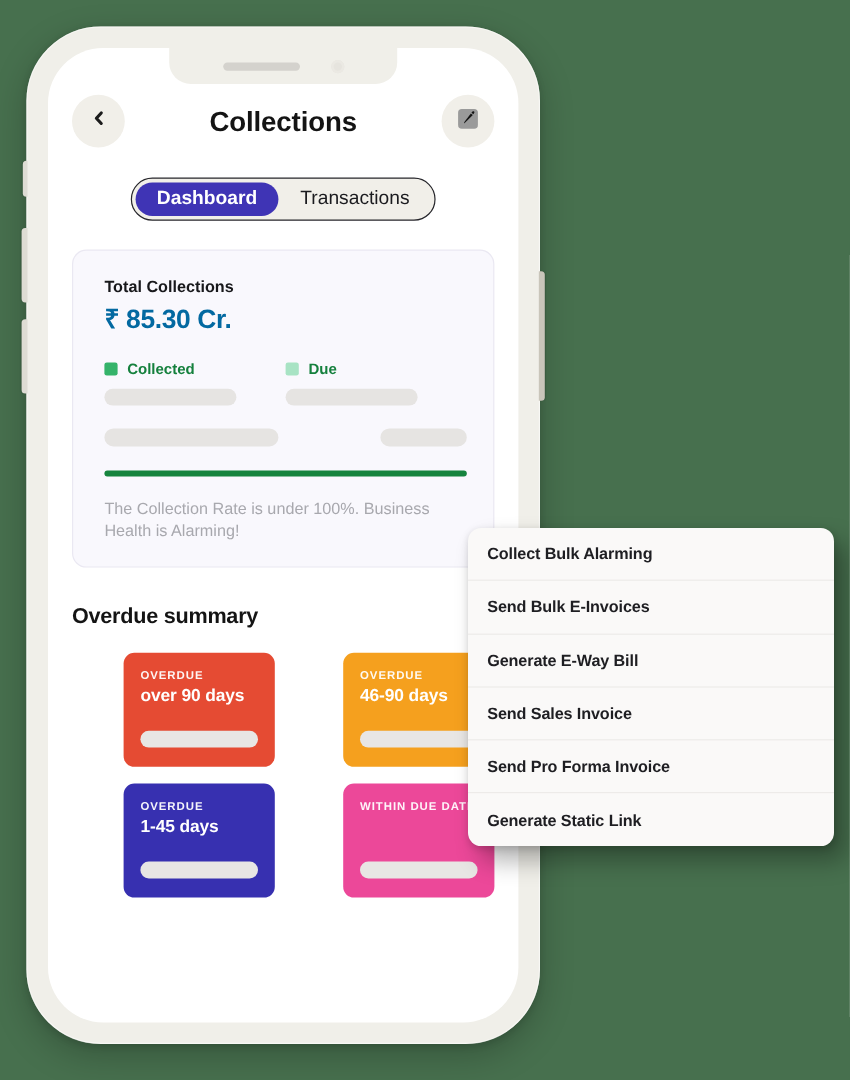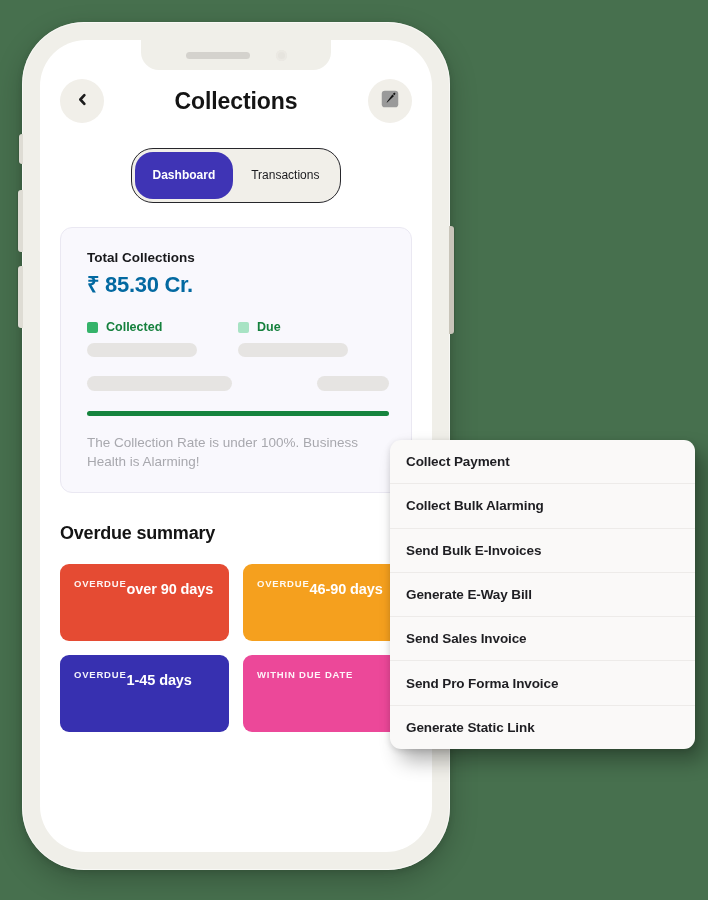--- a/index.html
+++ b/index.html
@@ -135,23 +135,23 @@
   }
   #segment {
     display: inline-flex;
     background: #F1EFE9;
     border: 1.6px solid #26262B;
     border-radius: 22px;
     padding: 3px;
     box-sizing: border-box;
   }
   .seg {
-    padding: 17px 18px;
+    padding: 5px 18px;
     border-radius: 18px;
-    font-size: 12px;
+    font-size: 16px;
     font-weight: 700;
     color: #1B1B1F;
     cursor: pointer;
     white-space: nowrap;
     line-height: 1.1;
   }
   .seg.active {
     background: #3F34B5;
     color: #FFFFFF;
   }
@@ -238,24 +238,25 @@
   #overdue-grid {
     margin-top: 20px;
     display: grid;
     grid-template-columns: 1fr 1fr;
     gap: 14px 14px;
   }
   .od-card {
     border-radius: 9px;
     padding: 14px 14px 16px 14px;
     box-sizing: border-box;
-    height: 77px;
-    display: flex;
-    flex-direction: row;
+    height: 95px;
+    display: flex;
+    flex-direction: column;
     cursor: pointer;
+    margin-left: 43px;
   }
   .od-kicker {
     font-size: 9.5px;
     font-weight: 700;
     letter-spacing: 0.8px;
     color: rgba(255,255,255,0.94);
     text-transform: uppercase;
   }
   .od-range {
     font-size: 14.5px;
@@ -406,20 +407,19 @@
           <div class="od-range"></div>
           <div class="od-skel"></div>
         </div>
       </div>
 
     </div>
   </div>
 </div>
 
 <div id="menu">
-  <div class="menu-item">Collect Payment</div>
   <div class="menu-item">Collect Bulk Alarming</div>
   <div class="menu-item">Send Bulk E-Invoices</div>
   <div class="menu-item">Generate E-Way Bill</div>
   <div class="menu-item">Send Sales Invoice</div>
   <div class="menu-item">Send Pro Forma Invoice</div>
   <div class="menu-item">Generate Static Link</div>
 </div>
 
 </body></html>

